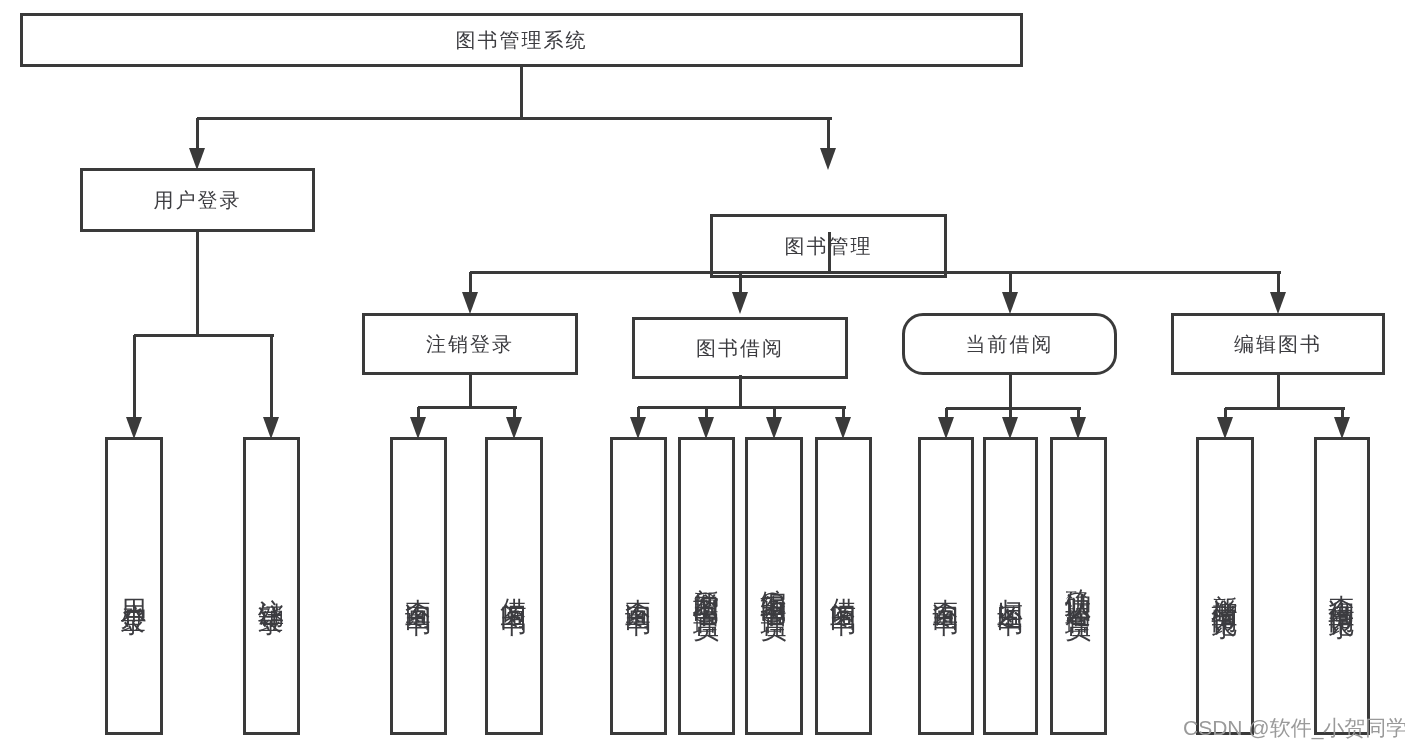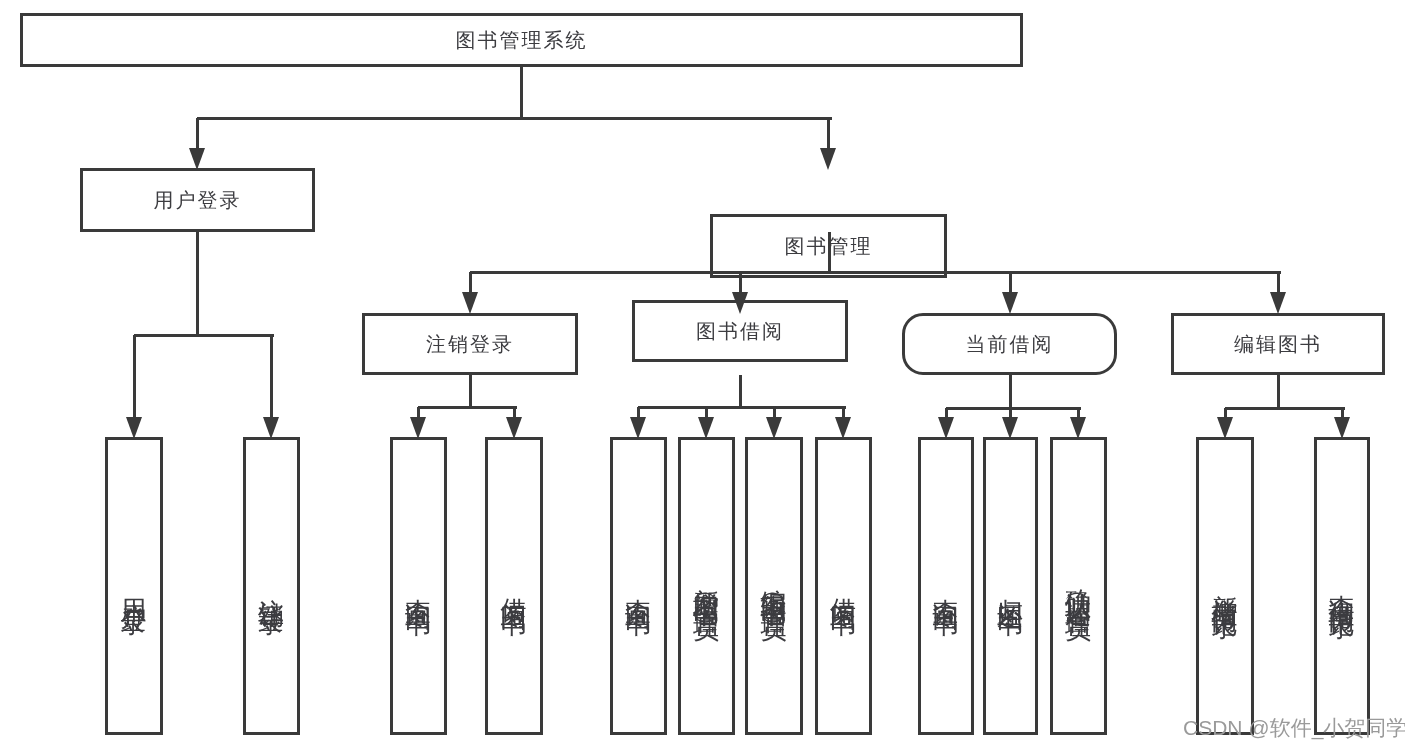--- a/index.html
+++ b/index.html
@@ -35,21 +35,21 @@
 <body style="--ink: #3a3a3a; --text: #3c3c40; --wm: #9a9a9a;">
 
 <div id="canvas">
 
   <div class="box hbox" style="left:20px;top:13px;width:1003px;height:54px;">图书管理系统</div>
 
   <div class="box hbox" style="left:80px;top:168px;width:235px;height:64px;">用户登录</div>
   <div class="box hbox" style="left:710px;top:168px;width:237px;height:64px;margin-top:46px;">图书管理</div>
 
   <div class="box hbox" style="left:362px;top:313px;width:216px;height:62px;">注销登录</div>
-  <div class="box hbox" style="left:632px;top:300px;width:216px;height:62px;">图书借阅</div>
+  <div class="box hbox" style="left:632px;top:317px;width:216px;height:62px;">图书借阅</div>
   <div class="box hbox" style="left:902px;top:313px;width:215px;height:62px;border-radius:21px;">当前借阅</div>
   <div class="box hbox" style="left:1171px;top:313px;width:214px;height:62px;">编辑图书</div>
 
   <div class="box vbox" style="left:105px;top:437px;width:58px;height:298px;">用户登录</div>
   <div class="box vbox" style="left:243px;top:437px;width:57px;height:298px;">注销登录</div>
 
   <div class="box vbox" style="left:390px;top:437px;width:57px;height:298px;">查询图书</div>
   <div class="box vbox" style="left:485px;top:437px;width:58px;height:298px;">借阅图书</div>
 
   <div class="box vbox" style="left:610px;top:437px;width:57px;height:298px;">查询图书</div>

